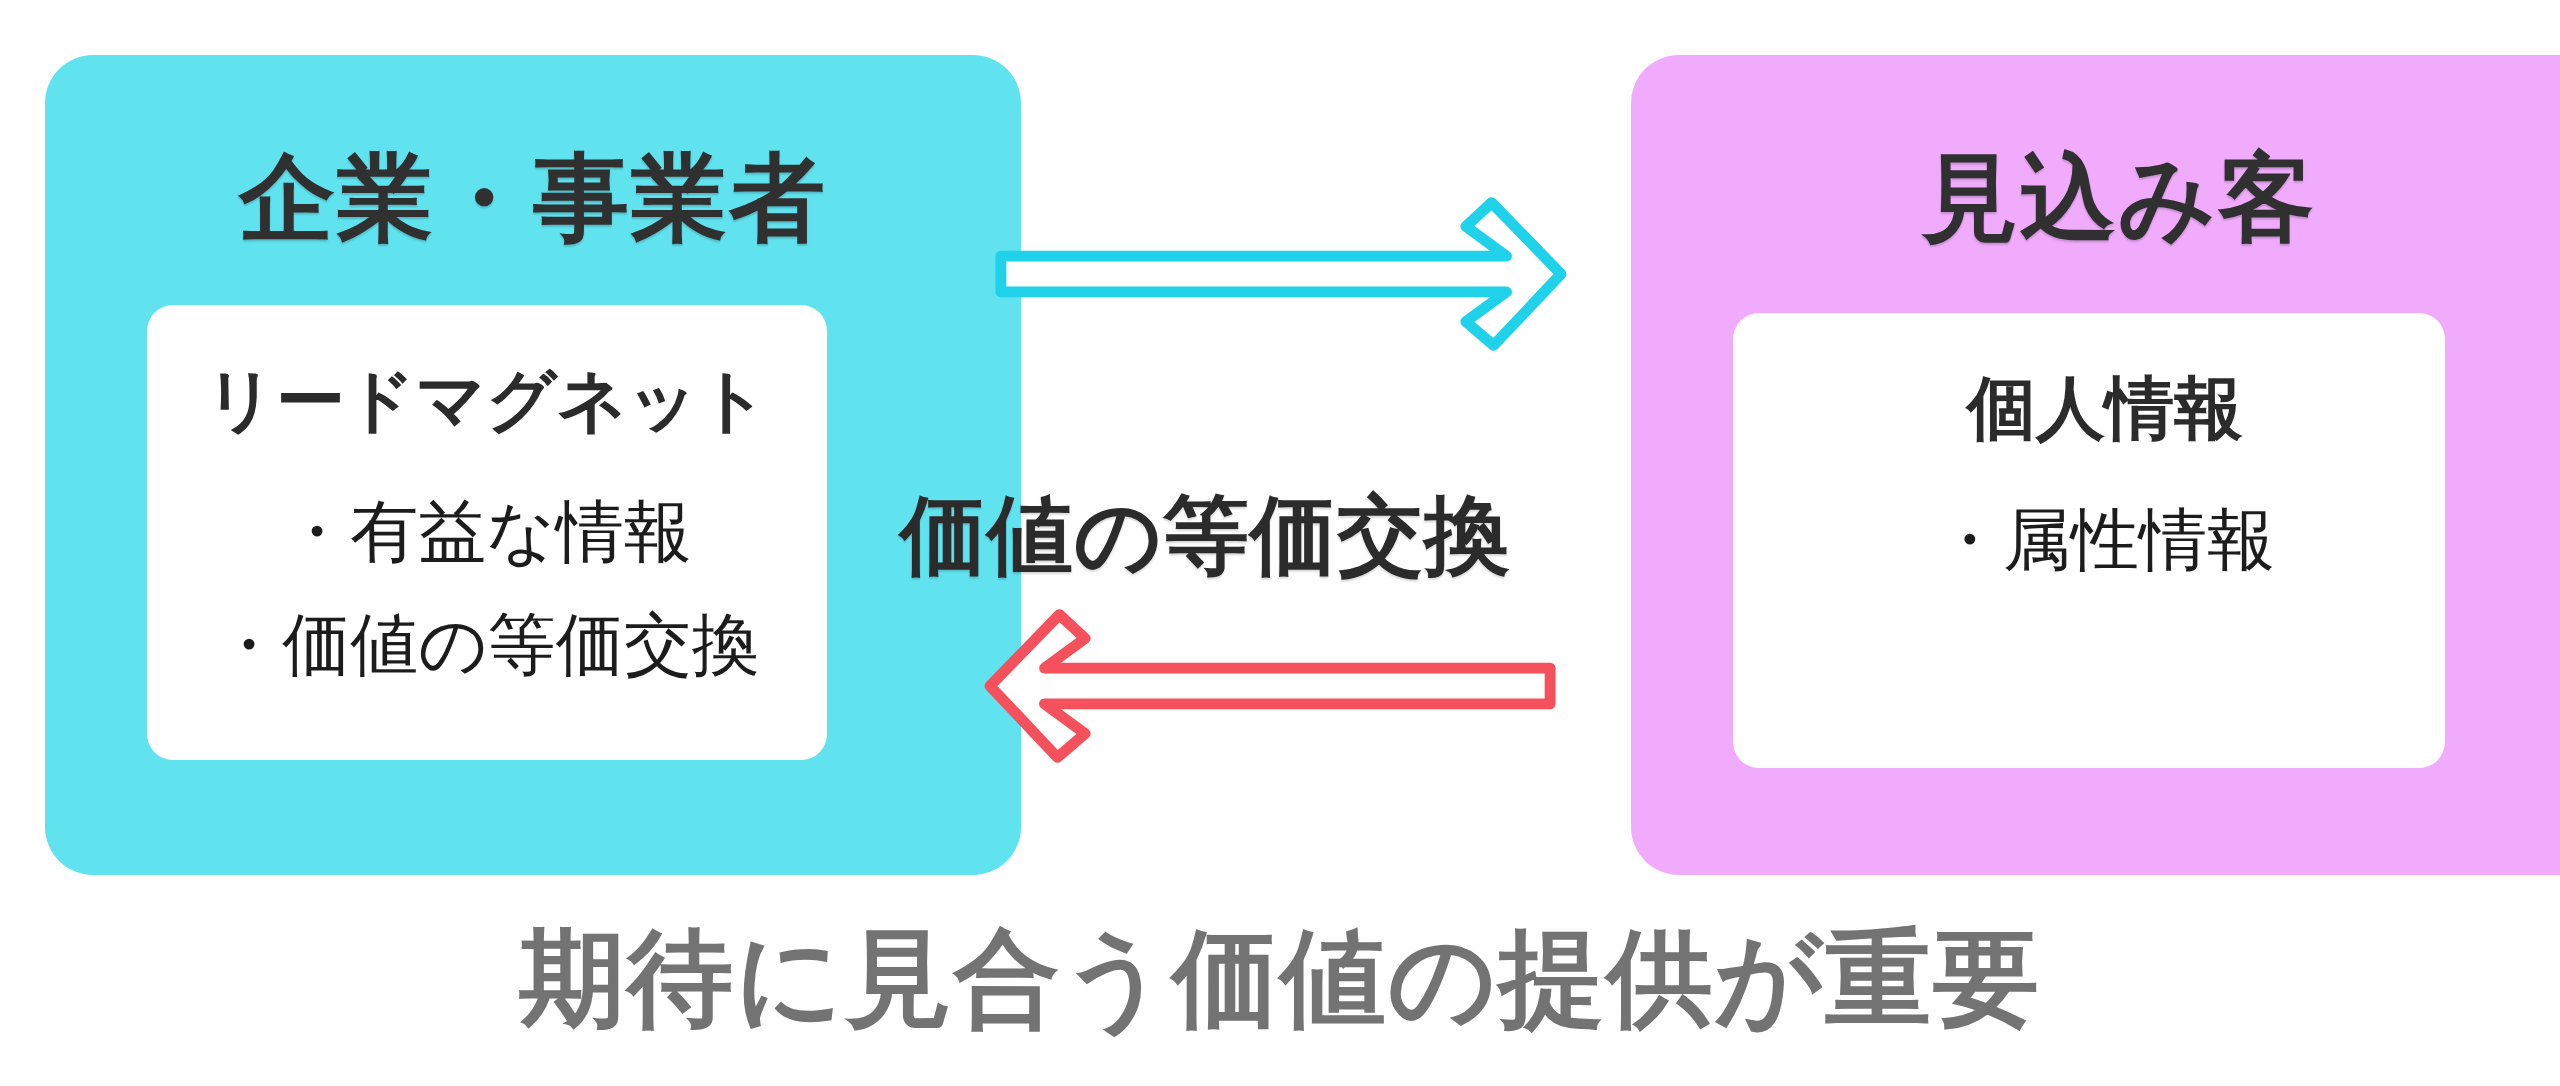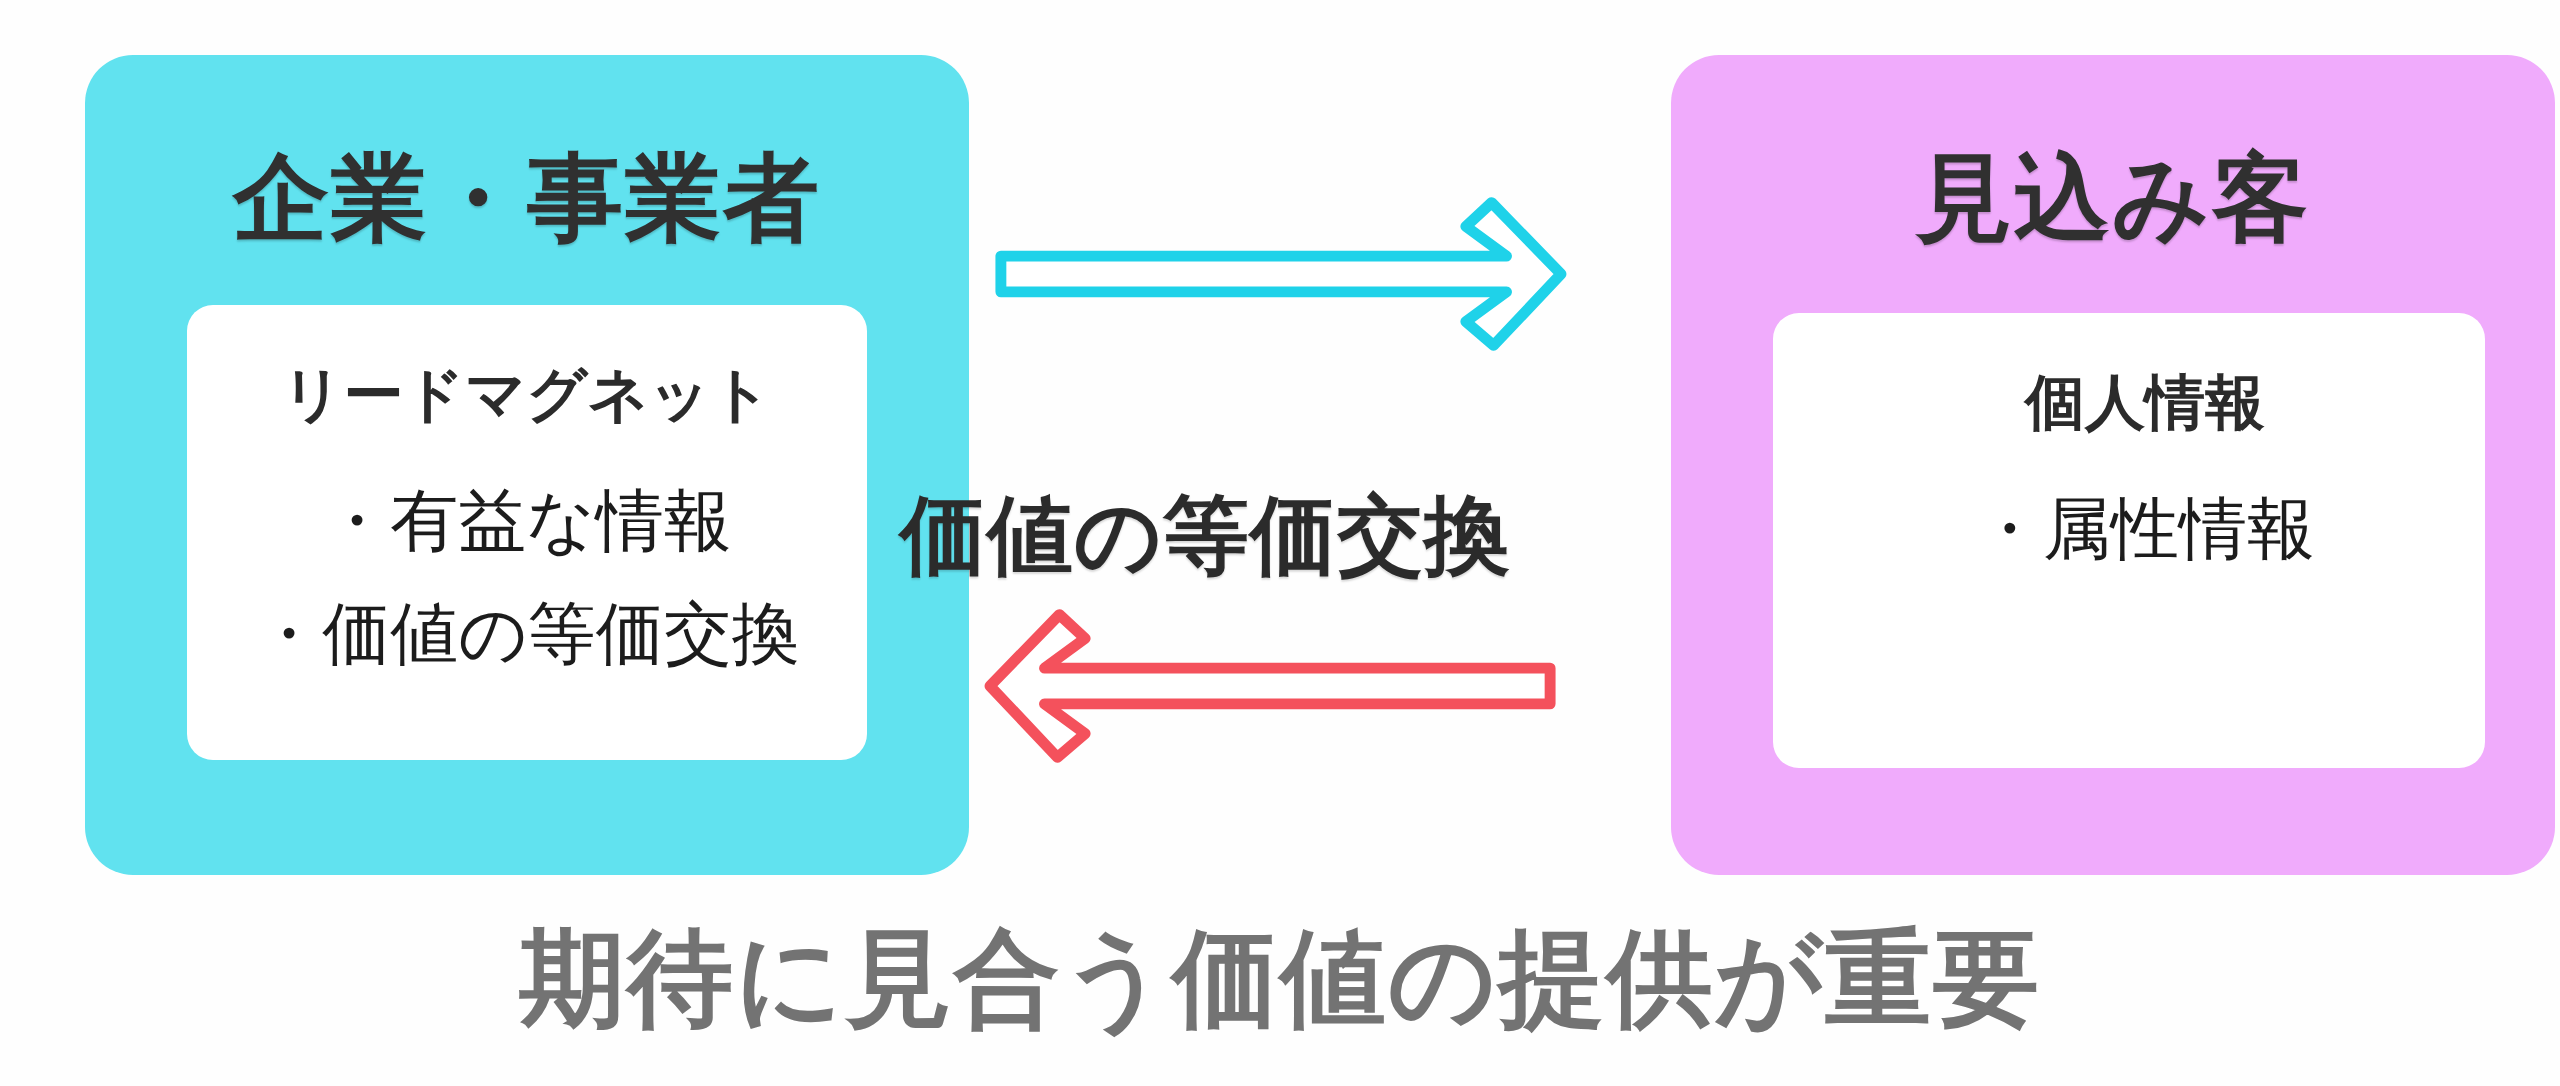--- a/index.html
+++ b/index.html
@@ -2,40 +2,39 @@
 <html><head>
 <meta charset="utf-8">
 <style>
   html,body { margin:0; padding:0; background:#ffffff; }
   .stage {
     position:relative; width:2560px; height:1086px; overflow:hidden;
     background:#fefefe;
     font-family:"Liberation Sans", sans-serif;
   }
   .panel {
-    position:absolute; top:55px; width:884px; height:820px;
+    position:absolute; top:55px; width:976px; height:820px;
     border-radius:48px;
-    margin-left:40px;
   }
   .panel-left  { left:45px;   background:#61e2ef; }
   .panel-right { left:1631px; background:#f0abfc; }
   .panel-title {
     position:absolute; top:80px; left:0; width:100%;
     text-align:center; font-size:96px; font-weight:800;
     color:#303030; letter-spacing:2px;
     text-shadow:0 2px 2px rgba(0,0,0,0.18);
   }
   .card {
     position:absolute; top:250px; left:102px; width:680px; height:455px;
     background:#ffffff; border-radius:26px;
   }
   .card-right { top:258px;padding-left:32px; }
   .card-heading {
     margin:50px 0 0 0; text-align:center;
-    font-size:60px; font-weight:800; color:#2b2b2b;
+    font-size:69px; font-weight:800; color:#2b2b2b;
   }
   .card-bullets {
     margin:28px auto 0 auto; width:fit-content; text-align:left;
   }
   .card-bullet {
     font-size:68px; font-weight:400; color:#1c1c1c; line-height:1.66;
     white-space:nowrap;
     text-align:center;
   }
   .center-label {

